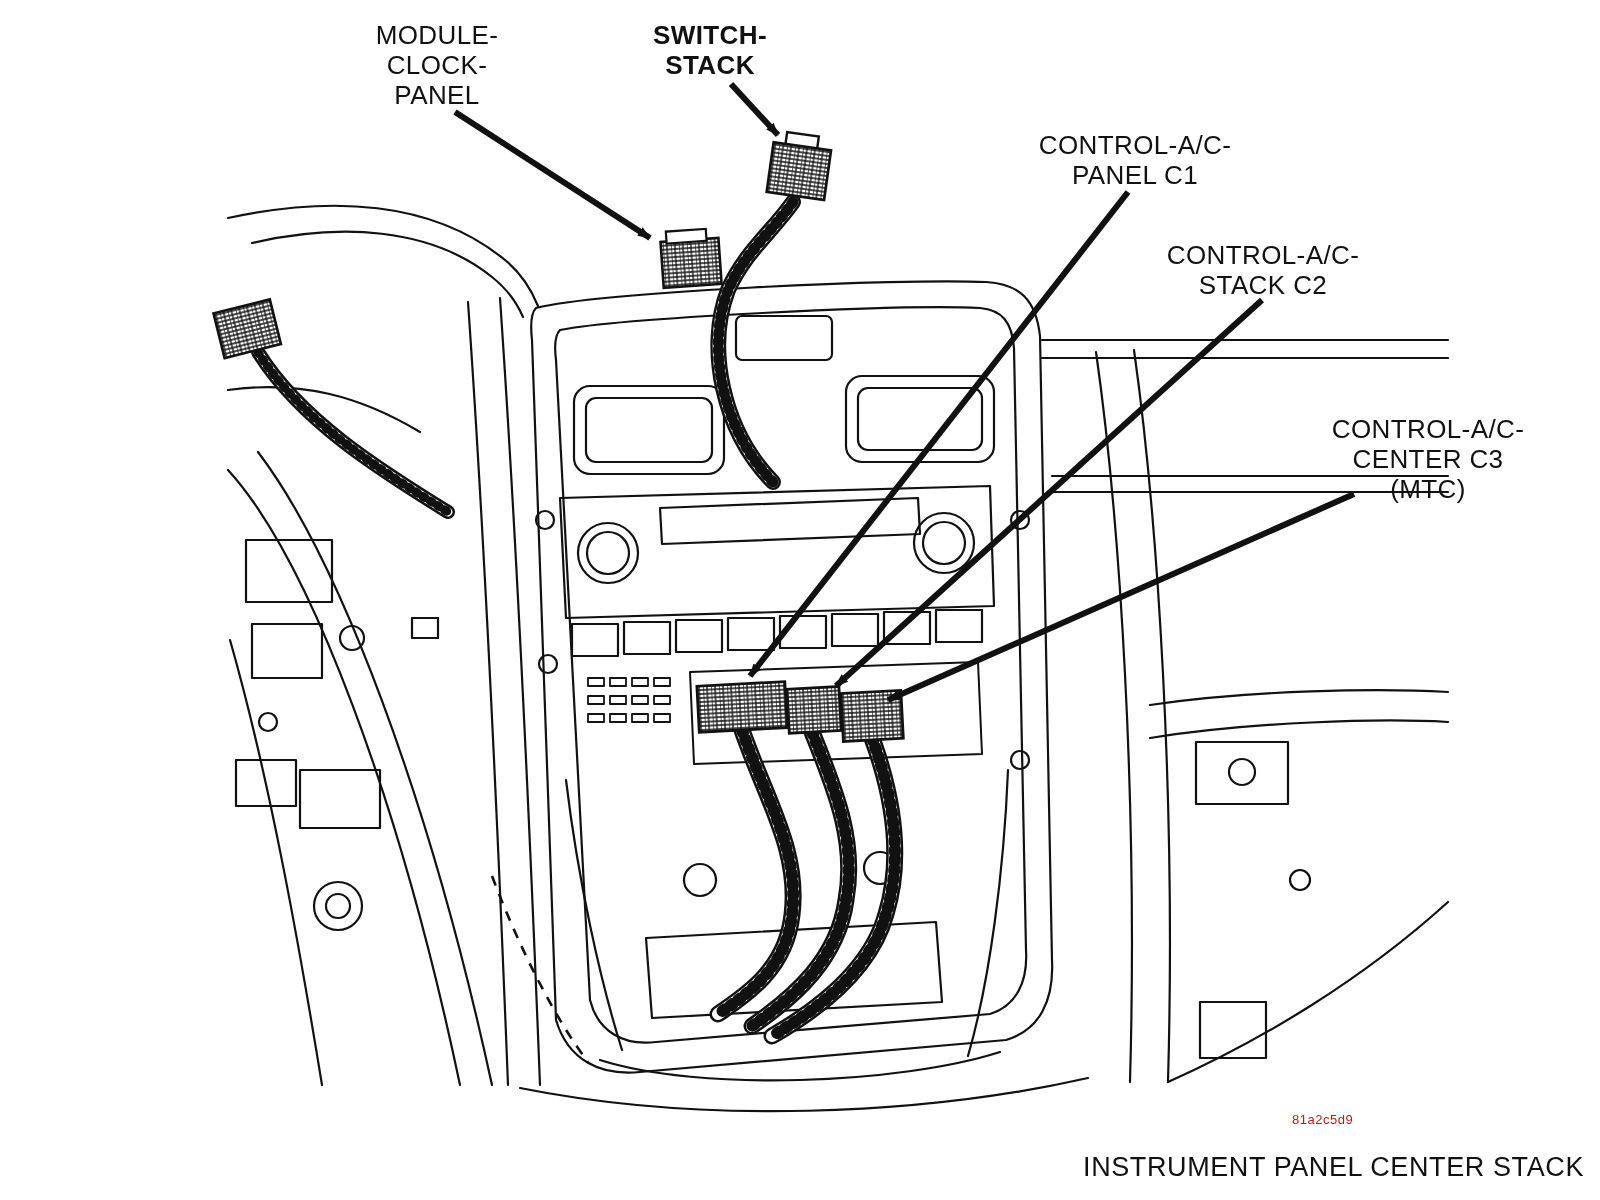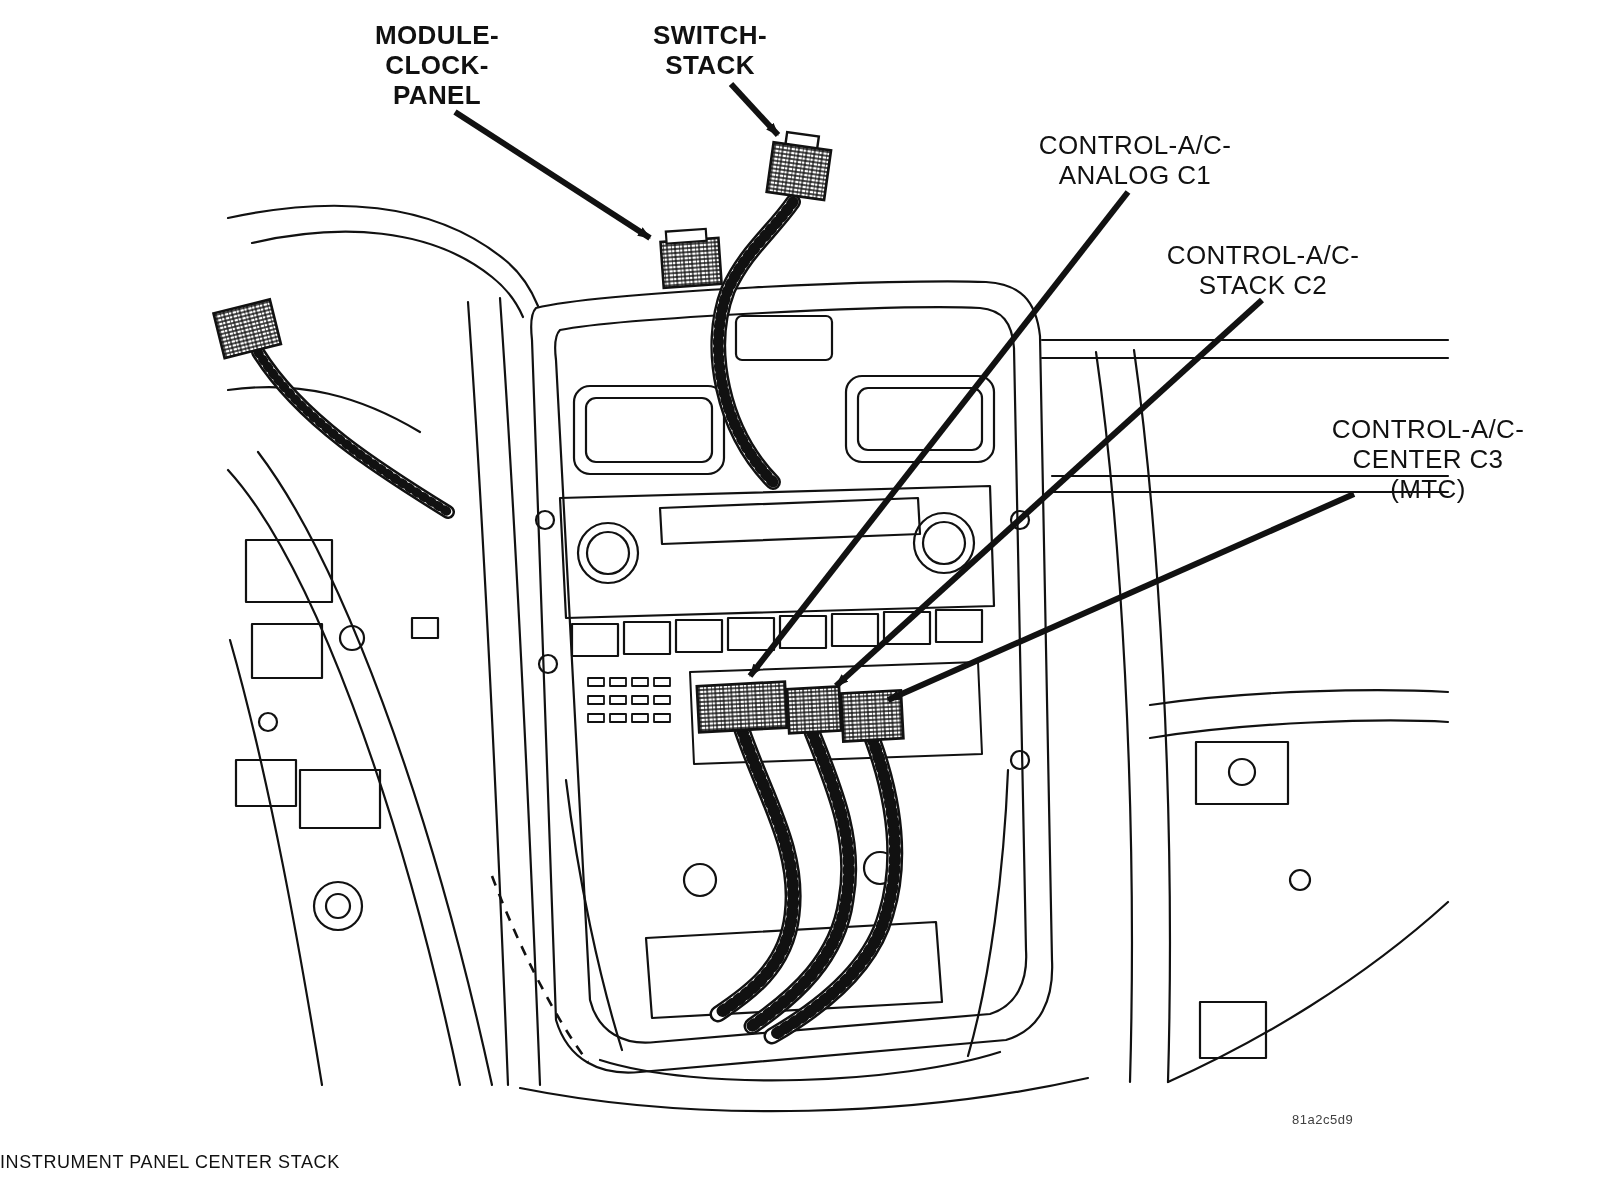--- a/index.html
+++ b/index.html
@@ -10,26 +10,26 @@
     background:#ffffff; overflow:hidden; margin:0 auto;
   }
   .art { position:absolute; left:0; top:0; width:1600px; height:1200px; }
   .callout {
     position:absolute; text-align:center;
     font-size:26px; line-height:30px; letter-spacing:0.4px;
     color:#111; white-space:nowrap;
   }
   .callout div { text-align:center; }
   .caption {
-    position:absolute; left:0; right:0; top:1152px;
-    text-align:left; font-size:18px; letter-spacing:0.6px; color:#111;
+    position:absolute; left:0; right:16px; top:1152px;
+    text-align:right; font-size:27px; letter-spacing:0.6px; color:#111;
   }
   .figcode {
     position:absolute; left:1292px; top:1112px;
-    font-size:13px; color:#404040; letter-spacing:0.5px;
+    font-size:13px; color:#b91c1c; letter-spacing:0.5px;
   }
 </style>
 </head>
 <body>
 
 <div class="page">
 
   <svg class="art" viewBox="0 0 1600 1200" xmlns="http://www.w3.org/2000/svg">
     <defs>
       <marker id="ah" markerWidth="14" markerHeight="12" refX="12" refY="5" orient="auto" markerUnits="userSpaceOnUse">
@@ -202,34 +202,34 @@
 
     <g stroke="#111" stroke-width="6" fill="none">
       <line x1="455" y1="112" x2="650" y2="238" marker-end="url(#ah)"></line>
       <line x1="731" y1="84" x2="778" y2="135" marker-end="url(#ah)"></line>
       <line x1="1128" y1="192" x2="750" y2="676" marker-end="url(#ah)"></line>
       <line x1="1262" y1="300" x2="836" y2="686" marker-end="url(#ah)"></line>
       <line x1="1354" y1="494" x2="888" y2="700" marker-end="url(#ah)"></line>
     </g>
   </svg>
 
-  <div class="callout" style="left:352px; top:20px; width:170px;font-weight:bold;">
+  <div class="callout" style="left:352px; top:20px; width:170px;">
     <div>MODULE-</div>
     <div>CLOCK-</div>
     <div>PANEL</div>
   </div>
 
   <div class="callout" style="left:630px; top:20px; width:160px;font-weight:bold;">
     <div>SWITCH-</div>
     <div>STACK</div>
   </div>
 
   <div class="callout" style="left:1030px; top:130px; width:210px;">
     <div>CONTROL-A/C-</div>
-    <div>ANALOG C1</div>
+    <div>PANEL C1</div>
   </div>
 
   <div class="callout" style="left:1158px; top:240px; width:210px;">
     <div>CONTROL-A/C-</div>
     <div>STACK C2</div>
   </div>
 
   <div class="callout" style="left:1318px; top:414px; width:220px;">
     <div>CONTROL-A/C-</div>
     <div>CENTER C3</div>

